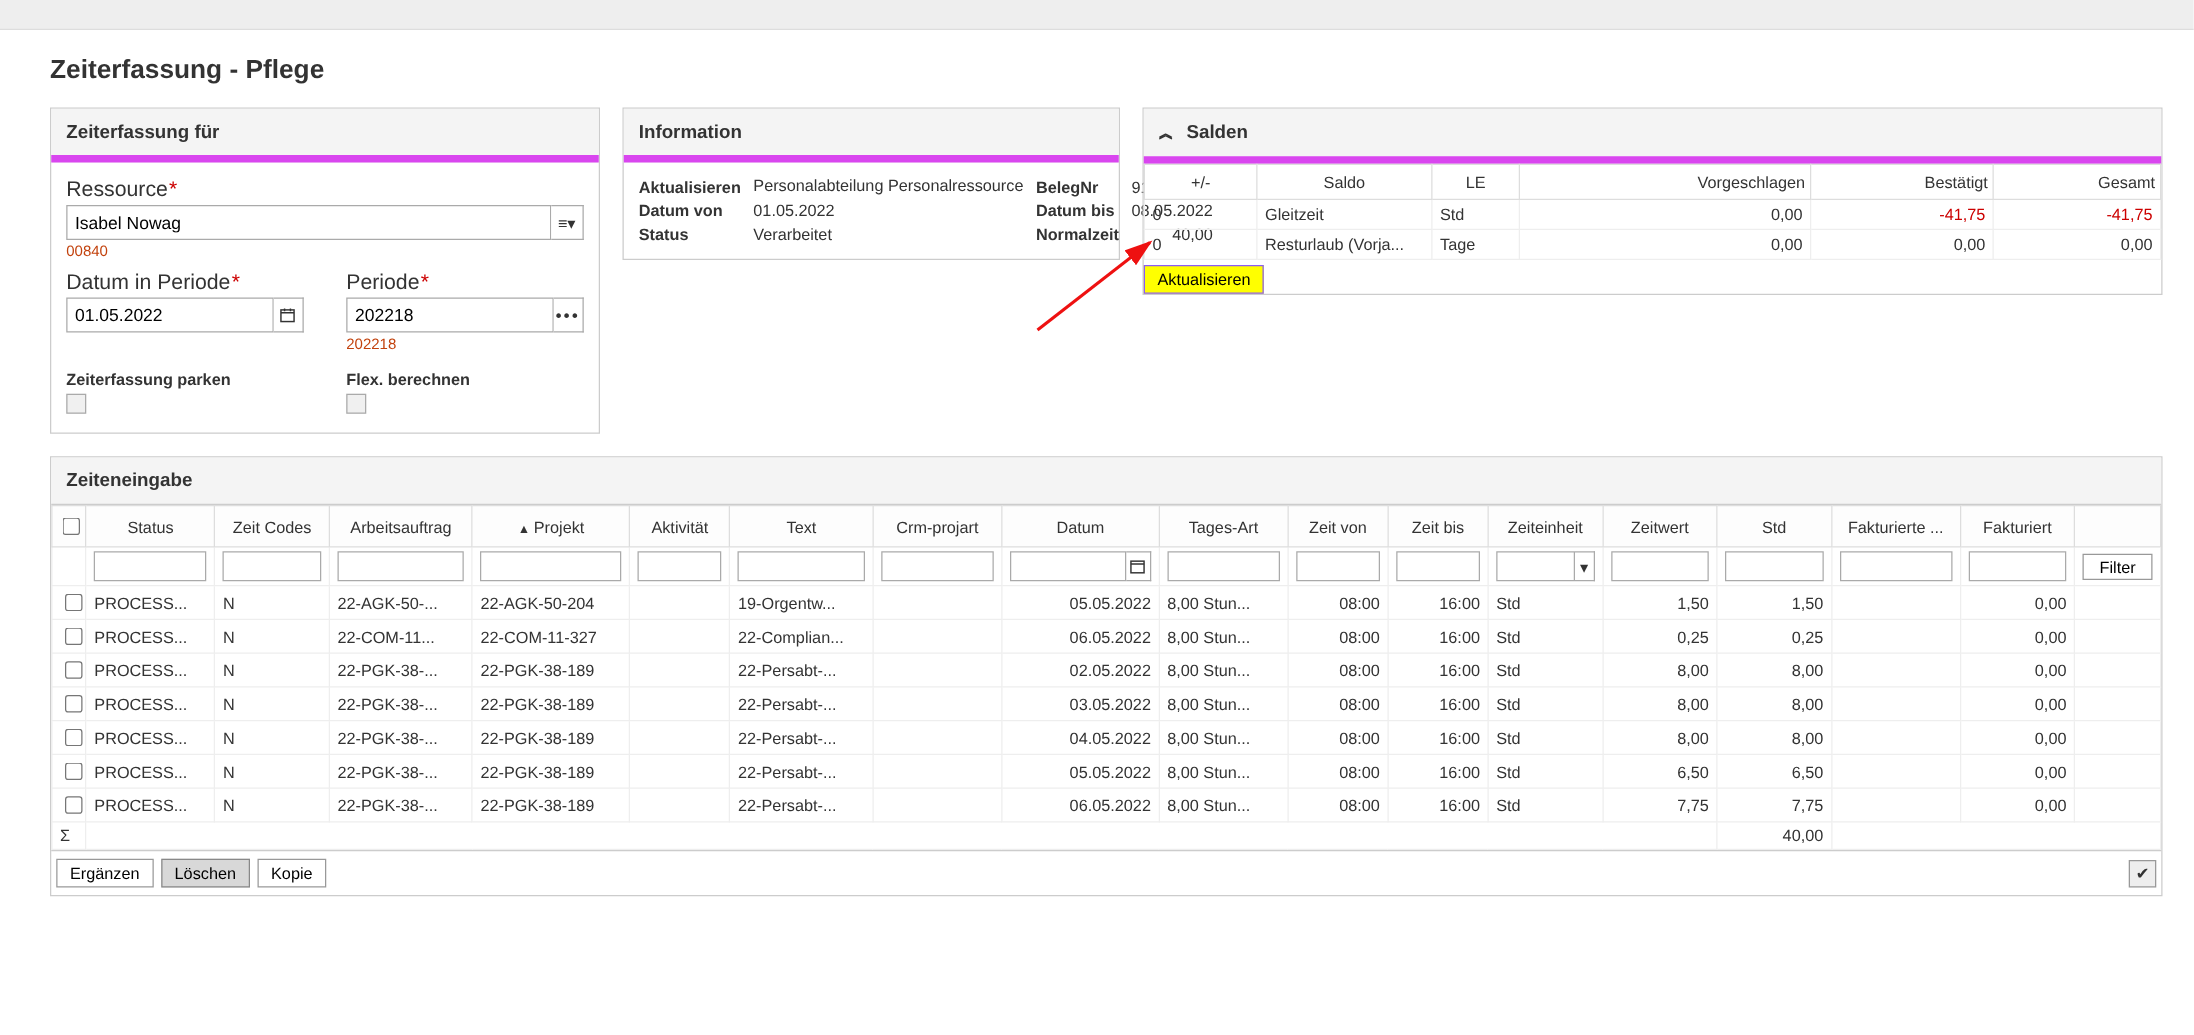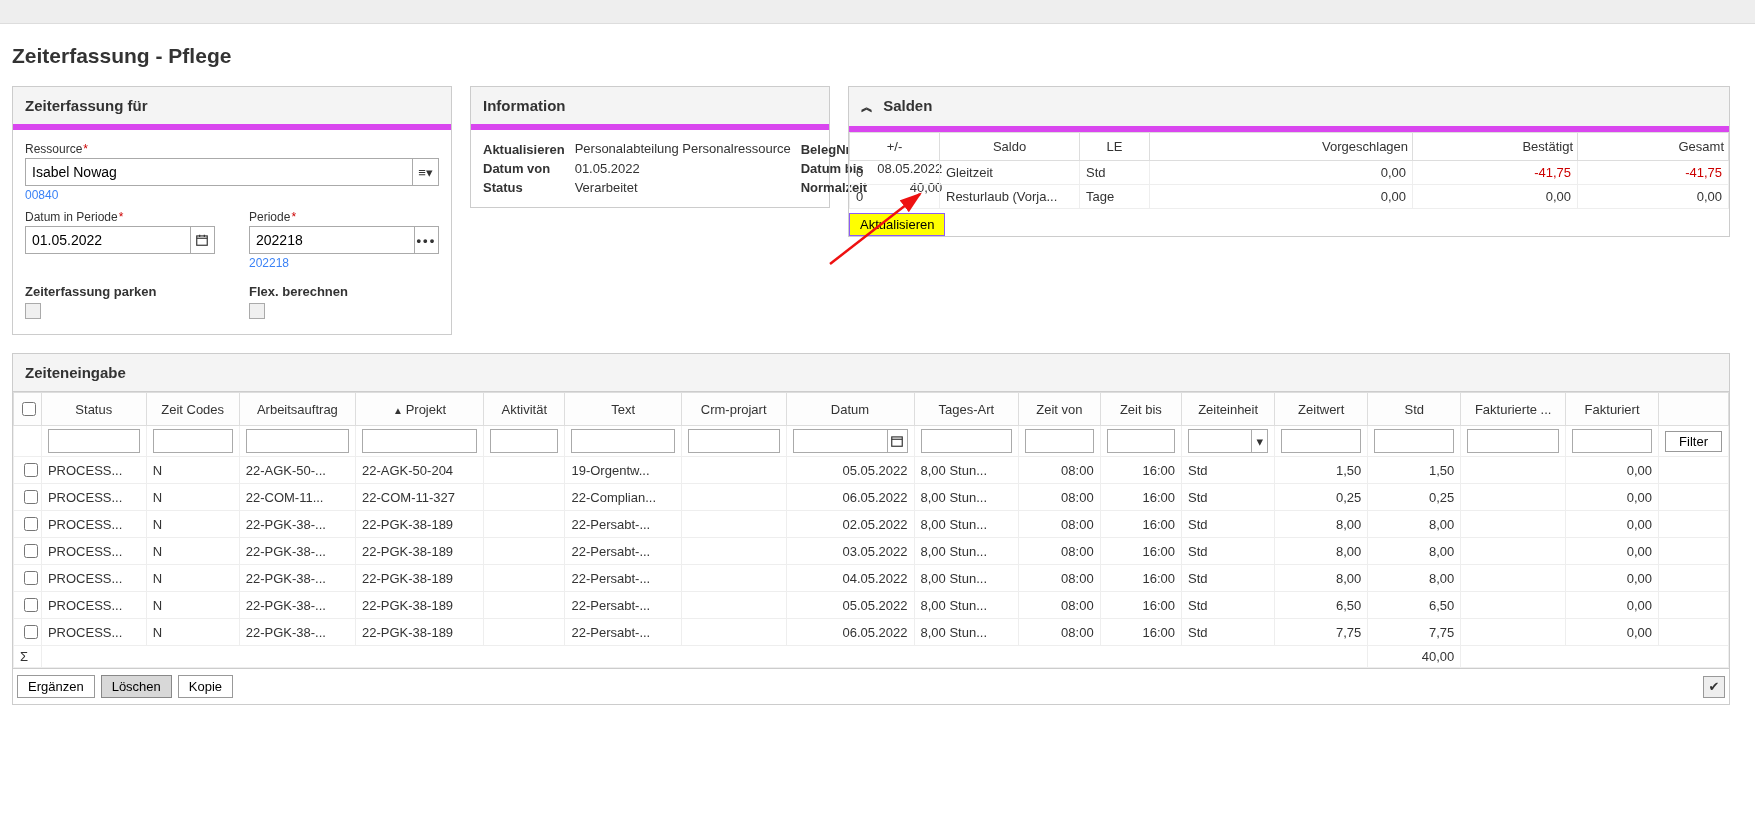--- a/index.html
+++ b/index.html
@@ -4,50 +4,50 @@
 <style>
   * { box-sizing: border-box; }
   body {
     margin: 0;
     font-family: Arial, Helvetica, sans-serif;
     font-size: 13px;
     color: #333;
     background: #fff;
   }
   .top-bar { height: 24px; background: #eee; border-bottom:1px solid #ddd; }
-  .page { padding: 10px 25px 20px 12px; }
+  .page { padding: 10px 25px 20px 40px; }
   h1.page-title { font-size: 21px; font-weight: bold; margin: 10px 0 18px 0; color:#333; }
   .panels { display: flex; gap: 18px; align-items: flex-start; }
   .panel {
     border: 1px solid #ccc;
   }
   .panel-header {
     background: #f4f4f4;
     padding: 10px 12px;
     font-weight: bold;
     font-size: 15px;
     border-bottom: 6px solid #d946ef;
   }
   .panel-body { padding: 12px; }
   .p1 { width: 440px; }
-  .p2 { width: 360px; }
+  .p2 { width: 398px; }
   .p3 { flex: 1; }
-  .field-label { font-size: 12px; margin-bottom: 2px; display:block; }
+  .field-label { font-size: 17px; margin-bottom: 2px; display:block; }
   .req::after { content: "*"; color: #c00; margin-left:1px; }
   .input-wrap { position: relative; display:flex; }
   .input-wrap input {
     width: 100%; height: 28px; padding: 3px 6px; font-size: 14px;
     border: 1px solid #aaa;
   }
   .input-icon-btn {
     width: 28px; height:28px; border:1px solid #aaa; border-left:none;
     background:#fff; display:flex; align-items:center; justify-content:center;
     font-size:13px; cursor:pointer;
   }
-  .sub-text { color:#3b82f6; font-size:12px; margin-top:2px; }
+  .sub-text { color:#c2410c; font-size:12px; margin-top:2px; }
   .row { display:flex; gap:34px; margin-top:8px; }
   .col { flex:1; }
   .chk-label { font-size:13px; font-weight:bold; margin-bottom:4px; display:block;}
   .chk { width:16px; height:16px; border:1px solid #aaa; background:#f0f0f0; display:inline-block;}
   
   .info-grid { display:grid; grid-template-columns: auto 1fr auto 1fr; row-gap:4px; column-gap:10px; font-size:13px;}
   .info-grid .lbl { font-weight:bold; white-space:nowrap; }
   .info-grid .val { white-space:nowrap; }
   .info-grid .val.r { text-align:right; }
   

